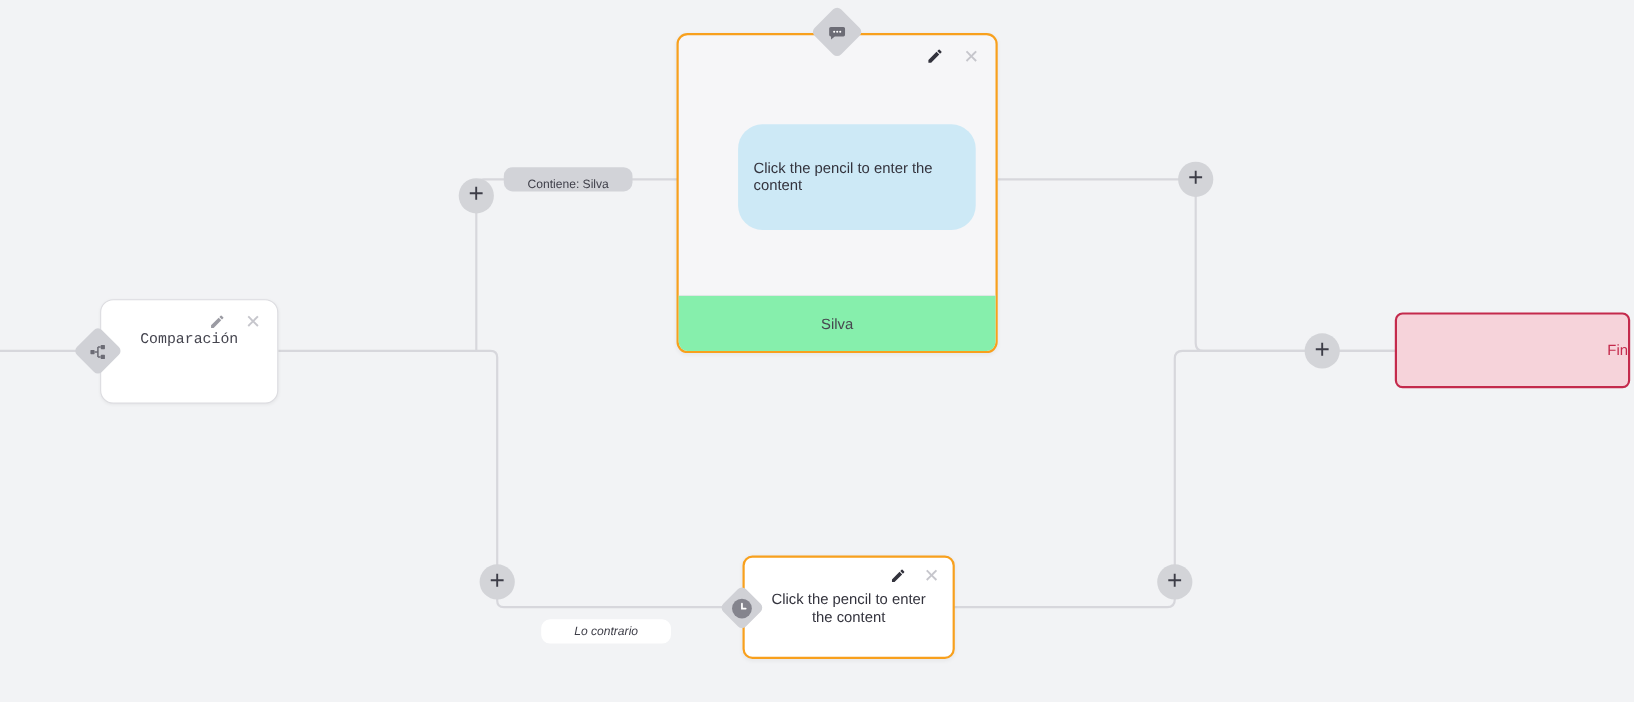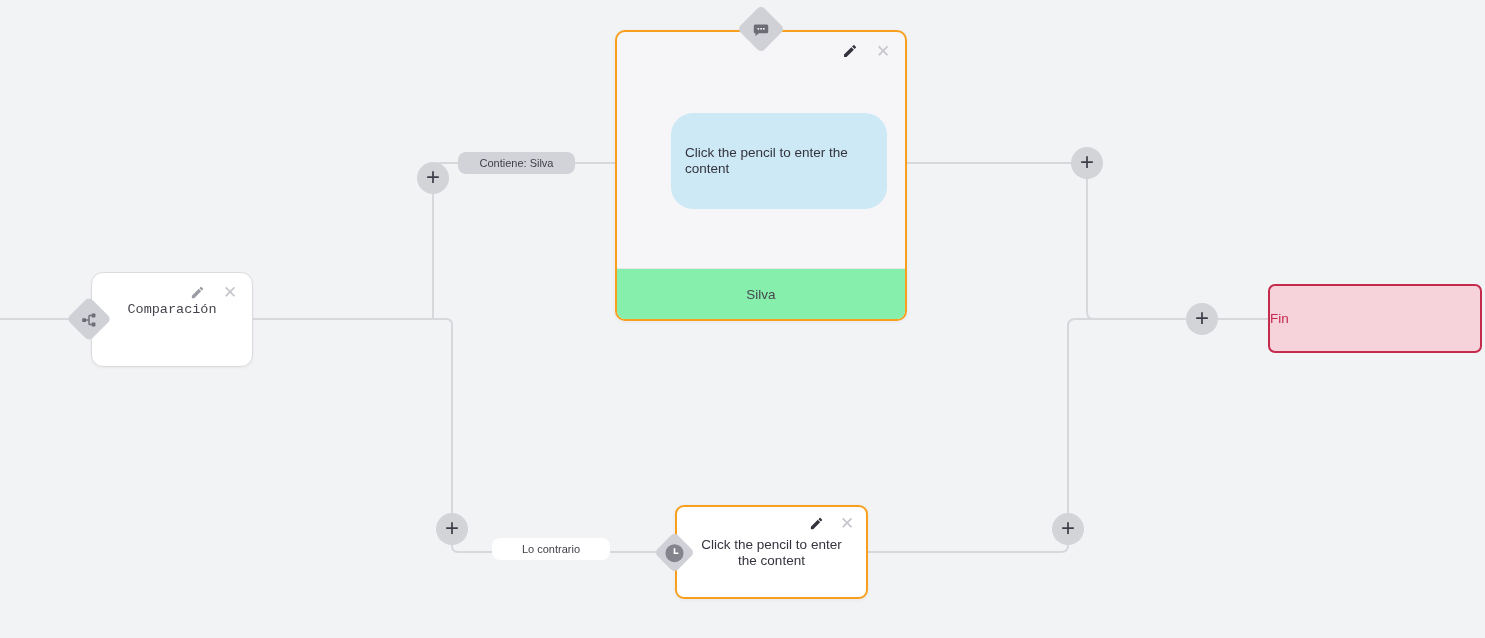--- a/index.html
+++ b/index.html
@@ -172,21 +172,21 @@
 
   
   .node.end {
     left: 1268px; top: 284px;
     width: 214px; height: 69px;
     border: 2px solid #c42a4c;
     border-radius: 7px;
     background: #f6d3da;
     display: flex;
     align-items: center;
-    justify-content: flex-start;
+    justify-content: flex-end;
     font-size: 13.5px;
     color: #c42a4c;
   }
 
   
   .diamond {
     position: absolute;
     background: #d0d1d6;
     transform: rotate(45deg);
     border-radius: 5px;
@@ -222,24 +222,24 @@
   <div class="plus-btn" style="left:1071px; top:147px;">
     <span>+</span>
   </div>
   <div class="plus-btn" style="left:1052px; top:513px;">
     <span>+</span>
   </div>
   <div class="plus-btn" style="left:1186px; top:303px;">
     <span>+</span>
   </div>
 
-  <div class="pill gray" style="left:458px; top:152px; width:117px;">
+  <div class="pill gray" style="left:458px; top:152px; width:117px;align-items:flex-end;">
     <span>Contiene: Silva</span>
   </div>
-  <div class="pill white" style="left:492px; top:538px; width:118px;">
+  <div class="pill white" style="left:492px; top:563px; width:118px;font-style:italic;">
     <span>Lo contrario</span>
   </div>
 
   <div class="node comparison">
     <div class="node-actions">
       <div class="icon-btn">
         <svg width="15" height="15" viewBox="0 0 24 24">
           <path fill="#9b9ba3" d="M3 17.25V21h3.75L17.81 9.94l-3.75-3.75L3 17.25zM20.71 7.04a1 1 0 0 0 0-1.41l-2.34-2.34a1 1 0 0 0-1.41 0l-1.83 1.83 3.75 3.75 1.83-1.83z"></path>
         </svg>
       </div>

